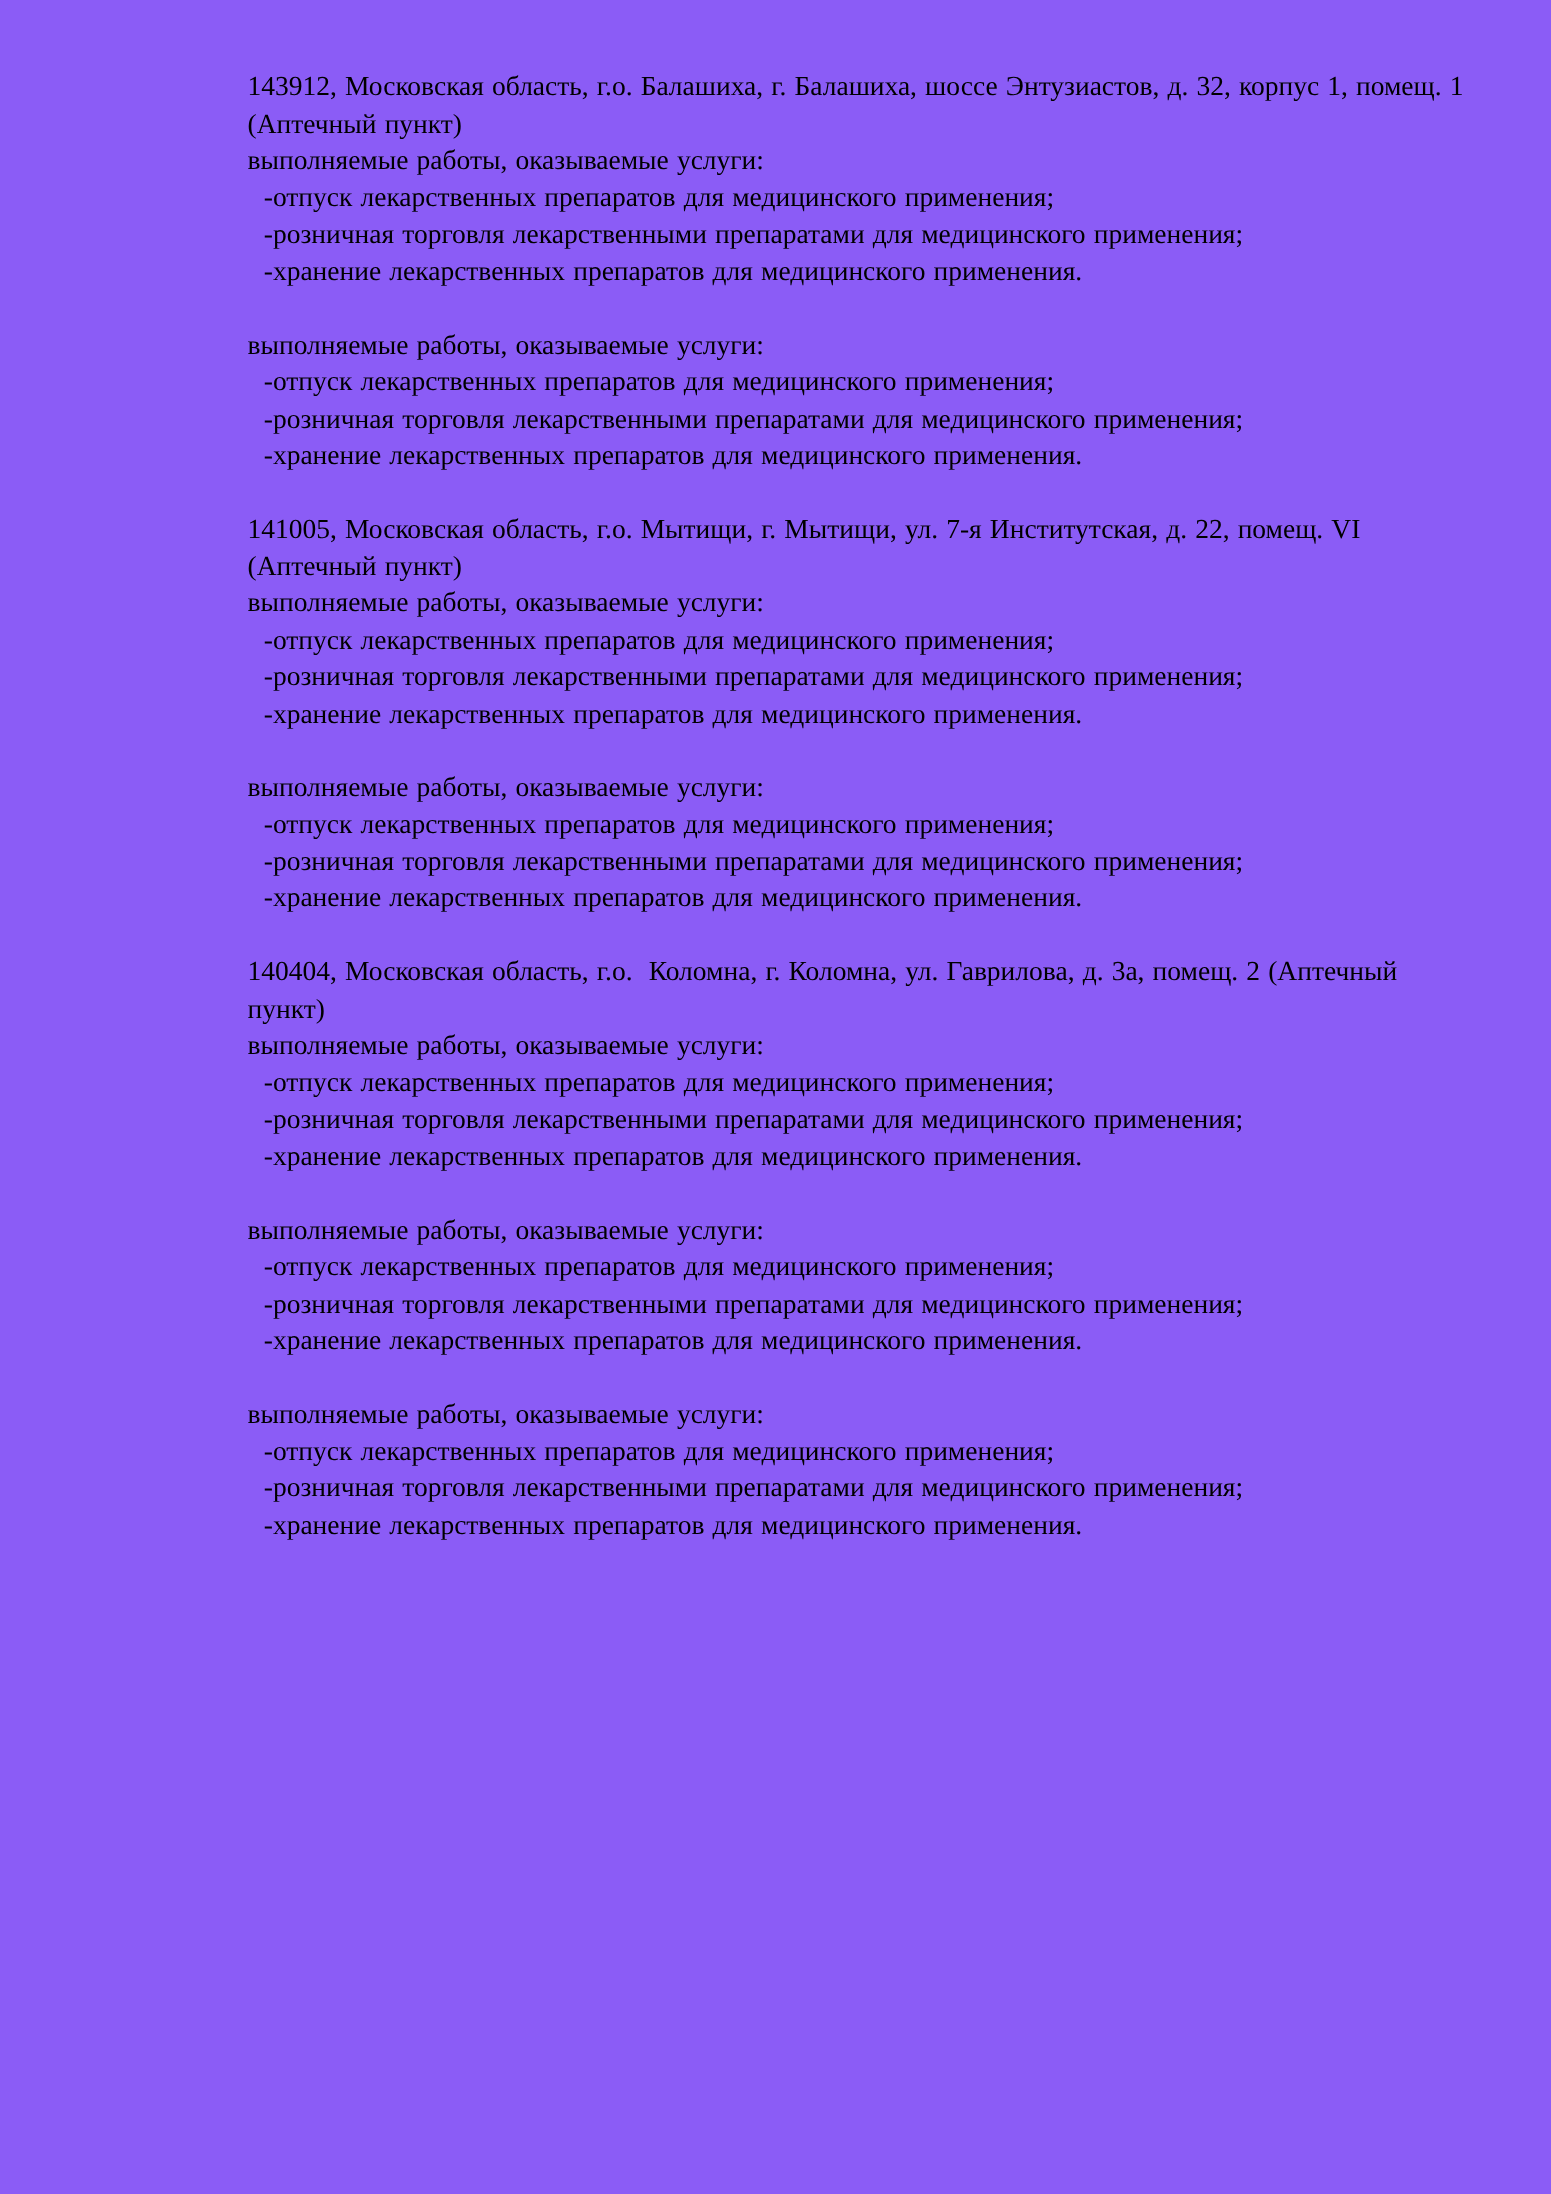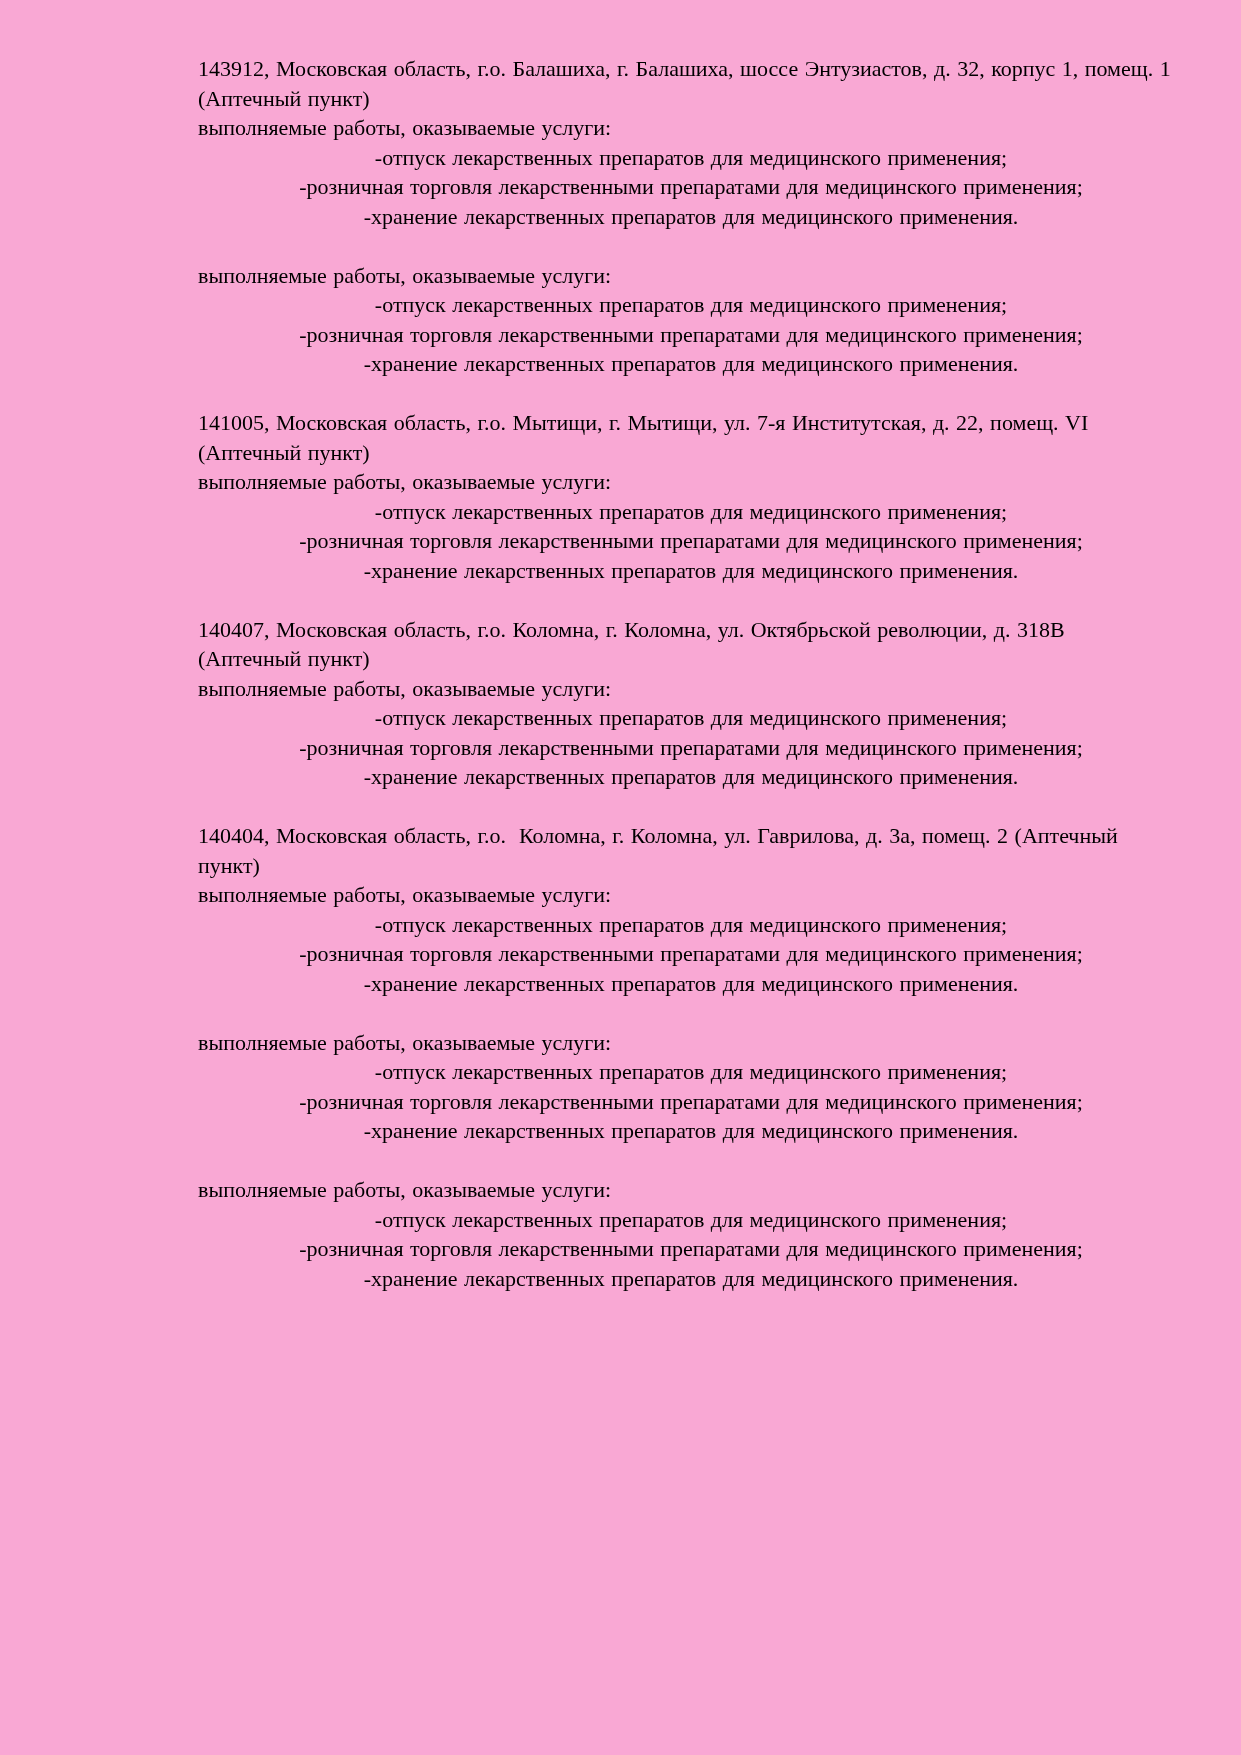--- a/index.html
+++ b/index.html
@@ -5,21 +5,21 @@
   html, body {
     margin: 0;
     padding: 0;
     background: #ffffff;
   }
   .page {
     position: relative;
     width: 1241px;
     height: 1755px;
     box-sizing: border-box;
-    background: #f9a8d4;
+    background: #8b5cf6;
     padding: 54px 70px 0 198px;
     font-family: "Liberation Serif", "DejaVu Serif", serif;
     font-size: 22px;
     line-height: 29.5px;
     color: #000000;
     overflow: hidden;
   }
   .entry {
     margin: 0 0 29.5px 0;
     max-width: 975px;
@@ -27,21 +27,20 @@
   .entry p {
     margin: 0;
     white-space: pre-wrap;
     word-spacing: 1px;
   }
   .address {
     max-width: 975px;
   }
   .service-item {
     padding-left: 13px;
-    text-align: center;
   }
 </style>
 </head>
 <body>
 
 <div class="page">
 
   <section class="entry">
     <p class="address">143912, Московская область, г.о. Балашиха, г. Балашиха, шоссе Энтузиастов, д. 32, корпус 1, помещ. 1 (Аптечный пункт)</p>
     <p class="services-header">выполняемые работы, оказываемые услуги:</p>
@@ -59,21 +58,20 @@
 
   <section class="entry">
     <p class="address">141005, Московская область, г.о. Мытищи, г. Мытищи, ул. 7-я Институтская, д. 22, помещ. VI (Аптечный пункт)</p>
     <p class="services-header">выполняемые работы, оказываемые услуги:</p>
     <p class="service-item">-отпуск лекарственных препаратов для медицинского применения;</p>
     <p class="service-item">-розничная торговля лекарственными препаратами для медицинского применения;</p>
     <p class="service-item">-хранение лекарственных препаратов для медицинского применения.</p>
   </section>
 
   <section class="entry">
-    <p class="address">140407, Московская область, г.о. Коломна, г. Коломна, ул. Октябрьской революции, д. 318В (Аптечный пункт)</p>
     <p class="services-header">выполняемые работы, оказываемые услуги:</p>
     <p class="service-item">-отпуск лекарственных препаратов для медицинского применения;</p>
     <p class="service-item">-розничная торговля лекарственными препаратами для медицинского применения;</p>
     <p class="service-item">-хранение лекарственных препаратов для медицинского применения.</p>
   </section>
 
   <section class="entry">
     <p class="address">140404, Московская область, г.о.  Коломна, г. Коломна, ул. Гаврилова, д. 3а, помещ. 2 (Аптечный пункт)</p>
     <p class="services-header">выполняемые работы, оказываемые услуги:</p>
     <p class="service-item">-отпуск лекарственных препаратов для медицинского применения;</p>

